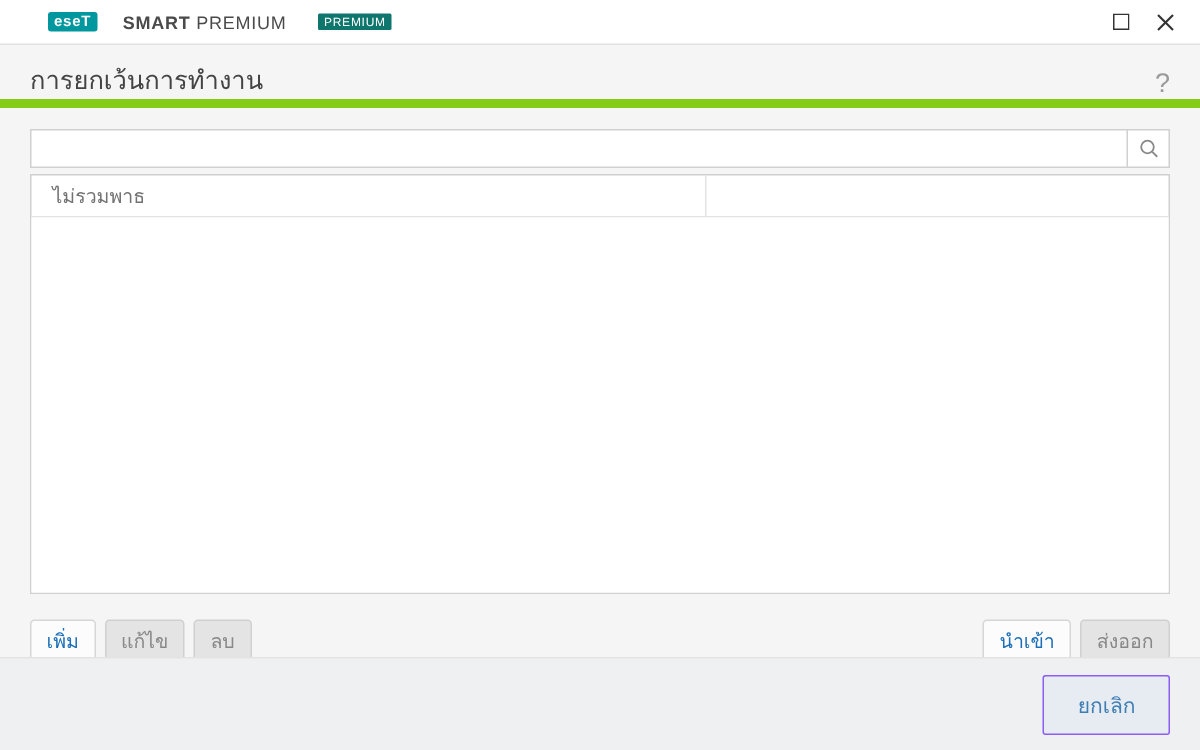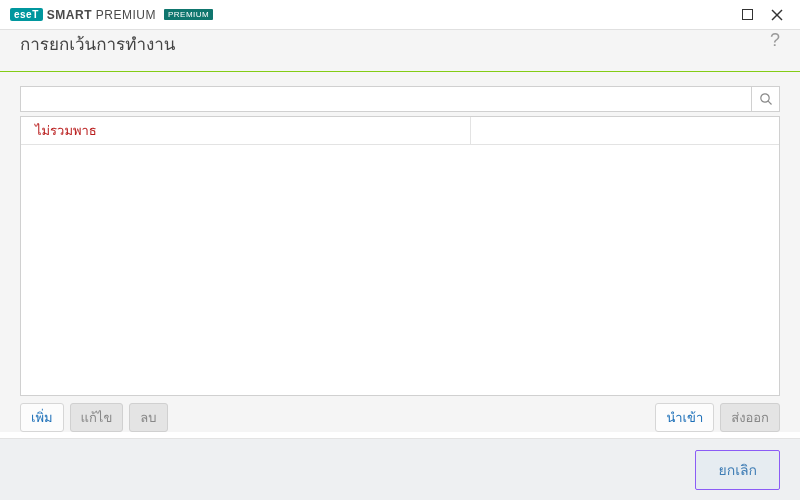--- a/index.html
+++ b/index.html
@@ -1,44 +1,44 @@
 <!DOCTYPE html>
 <html><head>
 <meta charset="utf-8">
 <style>
 * { box-sizing: border-box; margin: 0; padding: 0; }
 body { width: 800px; height: 500px; font-family: "Segoe UI", Tahoma, sans-serif; font-size: 13px; color: #333; background: #fff; overflow: hidden; }
 
 .titlebar { height: 30px; display: flex; align-items: center; padding: 0 8px 0 10px; border-bottom: 1px solid #e0e0e0; }
-.brand { display: flex; align-items: center; gap: 4px; }
+.brand { display: flex; align-items: center; gap: 17px; margin-left: 22px; }
 .brand-badge { background: #00979e; color: #fff; font-weight: bold; font-size: 10px; padding: 1px 4px; border-radius: 2px; letter-spacing: 0.5px; }
 .brand-text { color: #4a4a4a; font-size: 12px; letter-spacing: 0.5px; }
 .brand-text b { font-weight: 600; }
 .premium-badge { background: #0f766e; color: #fff; font-size: 8px; padding: 1px 4px; margin-left: 4px; border-radius: 1px; letter-spacing: 0.5px; }
 .title-spacer { flex: 1; }
 .win-btn { width: 30px; height: 30px; display: flex; align-items: center; justify-content: center; cursor: pointer; }
 
-.subheader { height: 42px; padding: 0 20px; display: flex; align-items: flex-start; background: #f5f5f5; border-bottom: 1px solid #84cc16; }
+.subheader { height: 42px; padding: 0 20px; display: flex; align-items: flex-end; background: #f5f5f5; border-bottom: 6px solid #84cc16; }
 .page-title { font-size: 17px; color: #444; font-weight: 400; }
 .help-icon { margin-left: auto; color: #9a9a9a; font-size: 18px; cursor: pointer; }
 
 .content { padding: 14px 20px 0 20px; background: #f5f5f5; }
 
 .search-row { display: flex; height: 26px; margin-bottom: 4px; }
 .search-input { flex: 1; border: 1px solid #d0d0d0; background: #fff; padding: 0 6px; font-size: 13px; outline: none; }
 .search-btn { width: 28px; border: 1px solid #d0d0d0; border-left: none; background: #fff; display: flex; align-items: center; justify-content: center; cursor: pointer; }
 
 .table-wrap { border: 1px solid #d0d0d0; background: #fff; }
 .table-head { display: flex; height: 28px; border-bottom: 1px solid #e3e3e3; }
-.th { padding: 0 14px; display: flex; align-items: center; font-size: 13px; color: #b91c1c; }
+.th { padding: 0 14px; display: flex; align-items: center; font-size: 13px; color: #737373; }
 .th1 { width: 450px; border-right: 1px solid #e3e3e3; }
 .th2 { flex: 1; }
 .table-body { height: 250px; background: #fff; }
 
-.action-row { display: flex; align-items: center; height: 30px; margin-top: 6px; gap: 6px; }
+.action-row { display: flex; align-items: center; height: 30px; margin-top: 16px; gap: 6px; }
 .btn { padding: 3px 10px; border: 1px solid #c5c5c5; border-radius: 3px; font-size: 13px; cursor: pointer; background: #f0f0f0; }
 .btn.link { background: #fcfcfc; border-color: #d6d6d6; color: #1c6fb8; }
 .btn.disabled { color: #888; background: #e4e4e4; border-color: #d0d0d0; cursor: default; }
 .flex-spacer { flex: 1; }
 
 .footer { position: absolute; bottom: 0; left: 0; right: 0; height: 62px; background: #eef0f2; display: flex; align-items: center; justify-content: flex-end; padding: 0 20px; gap: 10px; border-top: 1px solid #e3e3e3; }
 .btn-primary { background: #0f6fb8; color: #fff; border: none; padding: 8px 26px; border-radius: 2px; font-size: 14px; cursor: pointer; }
 .btn-secondary { background: #e6ecf1; color: #3f7db5; border: 1px solid #8b5cf6; padding: 8px 22px; border-radius: 2px; font-size: 14px; cursor: pointer; text-align: center; }
 </style>
 </head>

